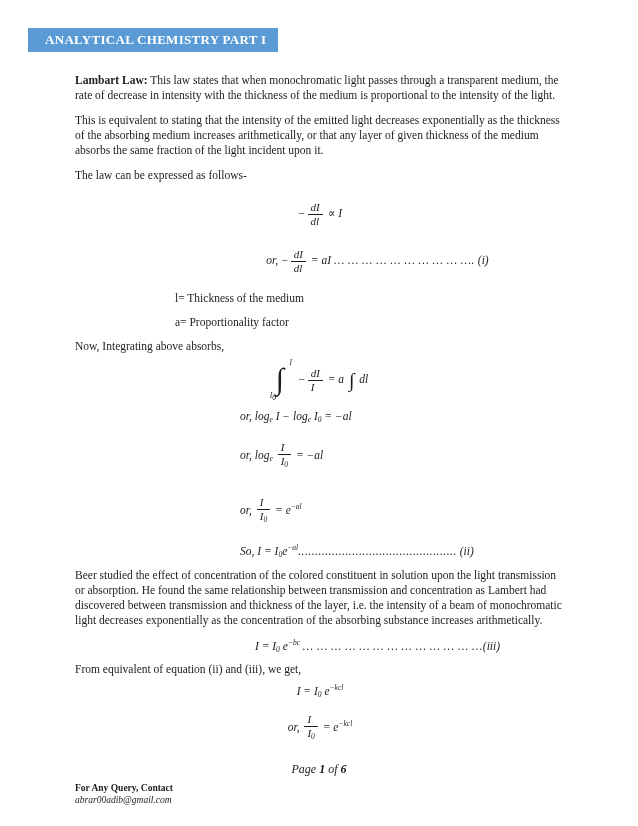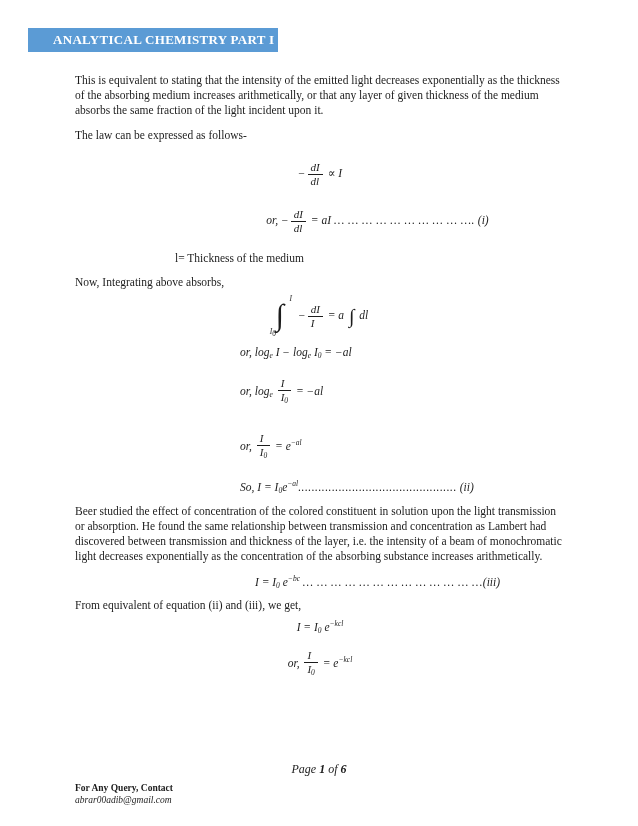--- a/index.html
+++ b/index.html
@@ -9,21 +9,21 @@
     width:638px; height:826px;
     background:#ffffff;
     font-family:"Liberation Serif","DejaVu Serif",serif;
     color:#1c1c1c;
     overflow:hidden;
   }
   .band {
     position:absolute; left:28px; top:28px;
     width:250px; height:24px;
     line-height:24px;
-    padding-left:25px;
+    padding-left:17px;
     font-size:13px; font-weight:bold; letter-spacing:0.3px;
   }
   .content {
     position:absolute; left:75px; top:73px; width:490px;
     font-size:11.5px; line-height:15px;
   }
   .para { margin-bottom:10px; }
   .lead-bold { font-weight:bold; }
   
   .eq {
@@ -70,29 +70,31 @@
 <body>
 
 <div class="page">
 
   <div class="band" style="background: rgb(91, 155, 213); color: rgb(255, 255, 255);">
     <span>ANALYTICAL CHEMISTRY PART I</span>
   </div>
 
   <div class="content">
 
+    <p class="para"><span class="lead-bold">Lambart Law:</span><span> This law states that when monochromatic light passes through a transparent medium, the rate of decrease in intensity with the thickness of the medium is proportional to the intensity of the light.</span></p>
 
     <p class="para">This is equivalent to stating that the intensity of the emitted light decreases exponentially as the thickness of the absorbing medium increases arithmetically, or that any layer of given thickness of the medium absorbs the same fraction of the light incident upon it.</p>
 
     <p class="para">The law can be expressed as follows-</p>
 
     <div class="eq center mb4"><span>−</span><span class="frac"><span class="num"><span>dI</span></span><span class="den"><span>dl</span></span></span><span> ∝ I</span></div>
     <div class="eq shift-right mb8"><span>or, −</span><span class="frac"><span class="num"><span>dI</span></span><span class="den"><span>dl</span></span></span><span> = aI </span><span class="dots">… … … … … … … … … ….</span><span> (i)</span></div>
 
     <div class="where-row2">l= Thickness of the medium</div>
+    <div class="where-row2">a= Proportionality factor</div>
 
     <p class="mb4">Now, Integrating above absorbs,</p>
 
     <div class="eq center mb8"><span class="integral"><span class="int-top"><span>I</span></span><span class="int-glyph">∫</span><span class="int-bot"><span>I</span><sub>0</sub></span></span><span>−</span><span class="frac"><span class="num"><span>dI</span></span><span class="den"><span>I</span></span></span><span> = a </span><span class="big-int">∫</span><span> dl</span></div>
 
     <div class="eq-left-block">
       <div class="eq"><span>or, log</span><sub>e</sub><span> I − log</span><sub>e</sub><span> I</span><sub>0</sub><span> = −al</span></div>
       <div class="eq"><span>or, log</span><sub>e</sub><span> </span><span class="frac"><span class="num"><span>I</span></span><span class="den"><span>I</span><sub>0</sub></span></span><span> = −al</span></div>
       <div class="eq"><span>or, </span><span class="frac"><span class="num"><span>I</span></span><span class="den"><span>I</span><sub>0</sub></span></span><span> = e</span><sup>−al</sup></div>
       <div class="eq"><span>So, I = I</span><sub>0</sub><span>e</span><sup>−al</sup><span class="dots">...............................................</span><span> (ii)</span></div>

